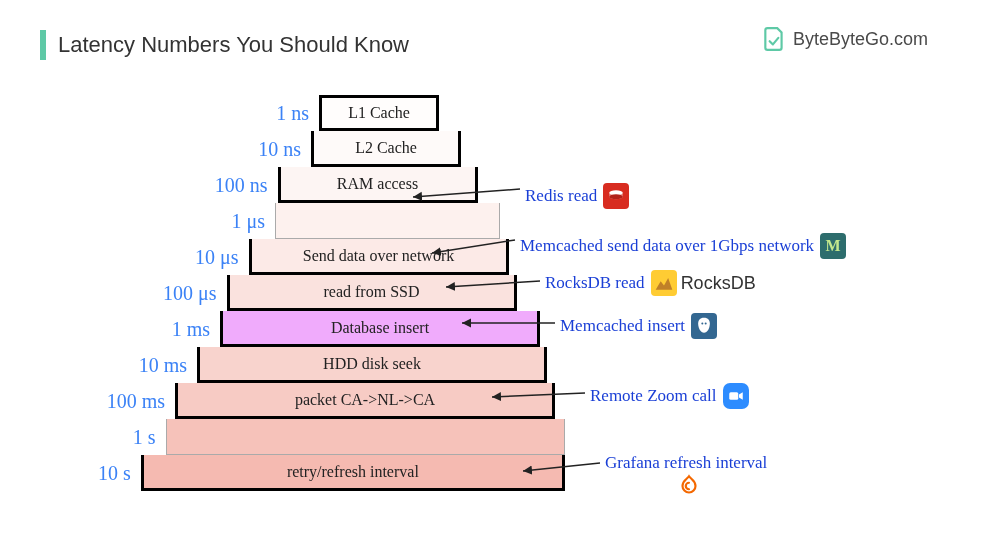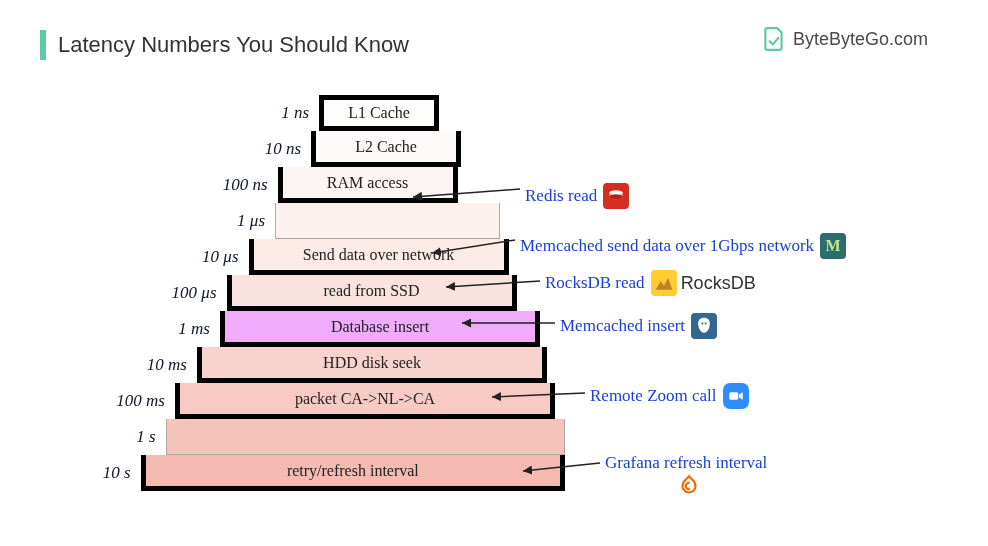--- a/index.html
+++ b/index.html
@@ -52,31 +52,30 @@
   }
   .row {
     display: flex;
     align-items: stretch;
     height: 36px;
     margin-bottom: 0;
     position: relative;
   }
   .time-label {
     text-align: right;
-    font-size: 17px;
-    color: #0f172a;
+    font-size: 20px;
+    color: #3b82f6;
     padding-right: 10px;
     display: flex;
     align-items: center;
     justify-content: flex-end;
     font-family: "Comic Sans MS", "Segoe Script", cursive;
-    font-style: italic;
   }
   .block {
-    border: 5px solid #000000;
+    border: 3px solid #000000;
     display: flex;
     align-items: center;
     justify-content: center;
     font-family: "Comic Sans MS", "Segoe Script", cursive;
     font-size: 16px;
     color: #222;
   }
   .empty-block {
     border: 1px solid #aaa;
     border-top: none;
@@ -138,21 +137,21 @@
     <div class="row">
       <div class="time-label" style="width: 274px;">1 ns</div>
       <div class="block" style="width: 120px; background: rgb(255, 253, 252);">L1 Cache</div>
     </div>
     <div class="row">
       <div class="time-label" style="width: 266px;">10 ns</div>
       <div class="block" style="width: 150px; background: rgb(254, 250, 249); border-top: none;">L2 Cache</div>
     </div>
     <div class="row">
       <div class="time-label" style="width: 232.5px;">100 ns</div>
-      <div class="block" style="width: 180px; background: rgb(253, 245, 243); border-top: none;">RAM access</div>
+      <div class="block" style="width: 200px; background: rgb(253, 245, 243); border-top: none;">RAM access</div>
     </div>
     <div class="row">
       <div class="time-label" style="width: 230px;">1 μs</div>
       <div class="block empty-block" style="width: 225px; background: rgb(253, 241, 238); border-top: none;"></div>
     </div>
     <div class="row">
       <div class="time-label" style="width: 203.5px;">10 μs</div>
       <div class="block" style="width: 260px; background: rgb(252, 234, 231); border-top: none;">Send data over network</div>
     </div>
     <div class="row">

